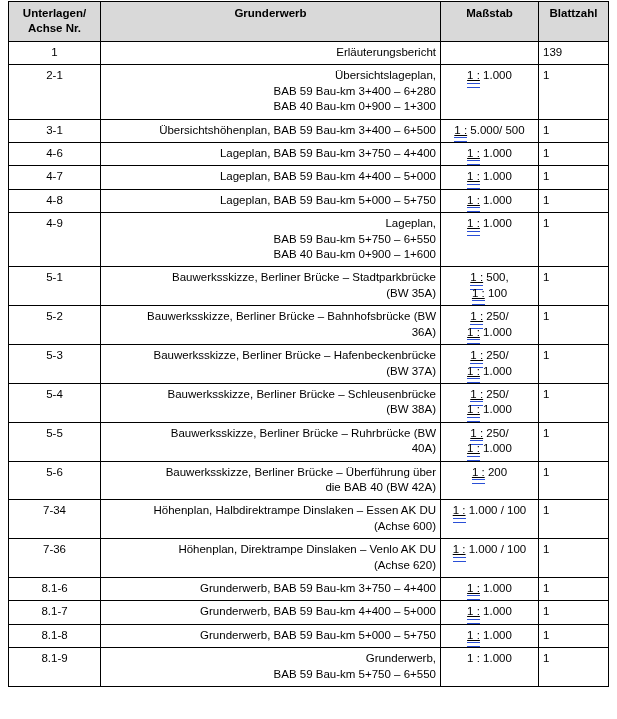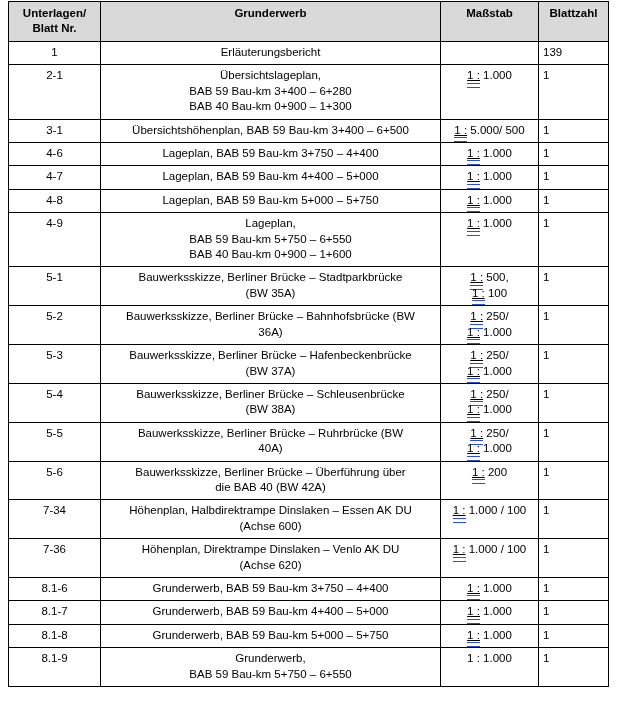--- a/index.html
+++ b/index.html
@@ -50,21 +50,21 @@
     height: 40px;
   }
   thead th.th-desc,
   thead th.th-scale,
   thead th.th-sheet { vertical-align: top; }
 
   td.cell-nr {
     text-align: center;
   }
   td.cell-desc {
-    text-align: center;
+    text-align: right;
     padding-left: 6px;
   }
   td.cell-scale {
     text-align: center;
     white-space: nowrap;
   }
   td.cell-sheet {
     text-align: left;
   }
 
@@ -97,21 +97,21 @@
     <colgroup>
       <col class="c-nr">
         <col class="c-desc">
         <col class="c-scale">
         <col class="c-sheet">
     </colgroup>
     <thead>
       <tr>
         <th class="th-nr">
           <span class="line">Unterlagen/</span>
-          <span class="line">Blatt Nr.</span>
+          <span class="line">Achse Nr.</span>
         </th>
         <th class="th-desc">Grunderwerb</th>
         <th class="th-scale">Maßstab</th>
         <th class="th-sheet">Blattzahl</th>
       </tr>
     </thead>
     <tbody id="tbody">
         <tr>
           <td class="cell-nr">1</td>
           <td class="cell-desc">

